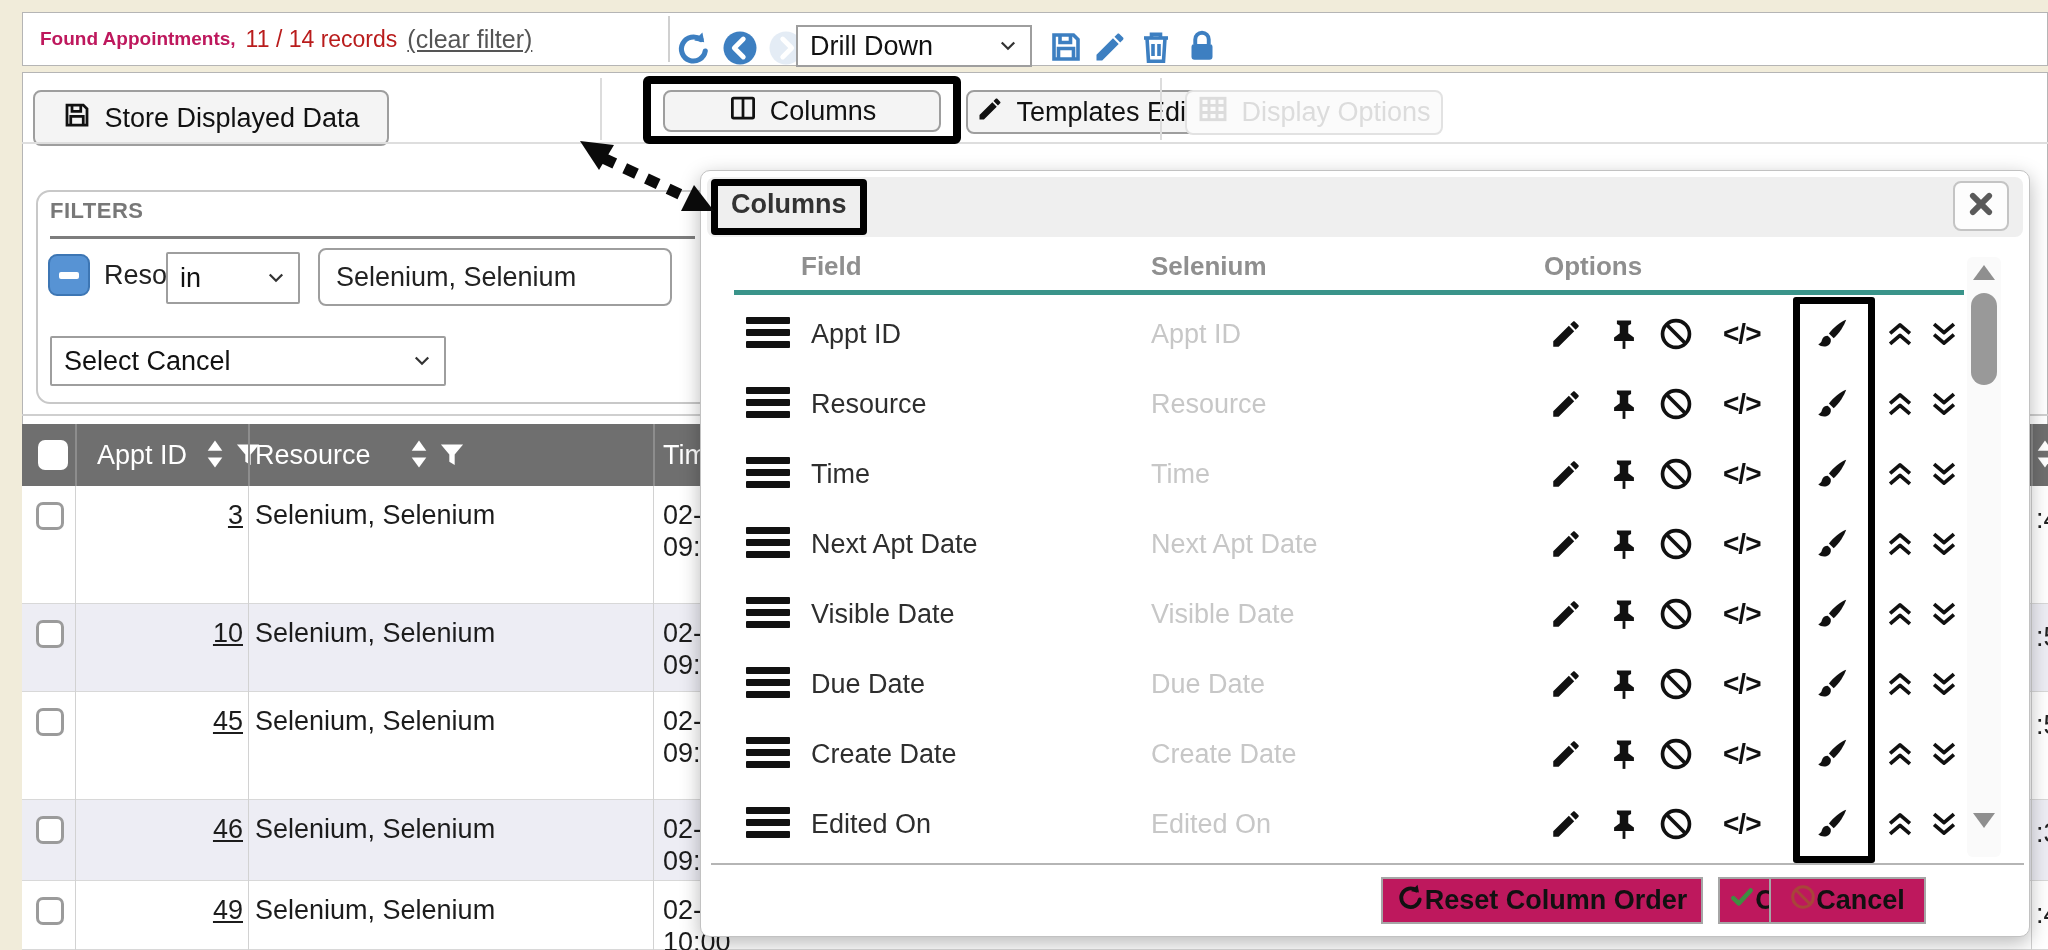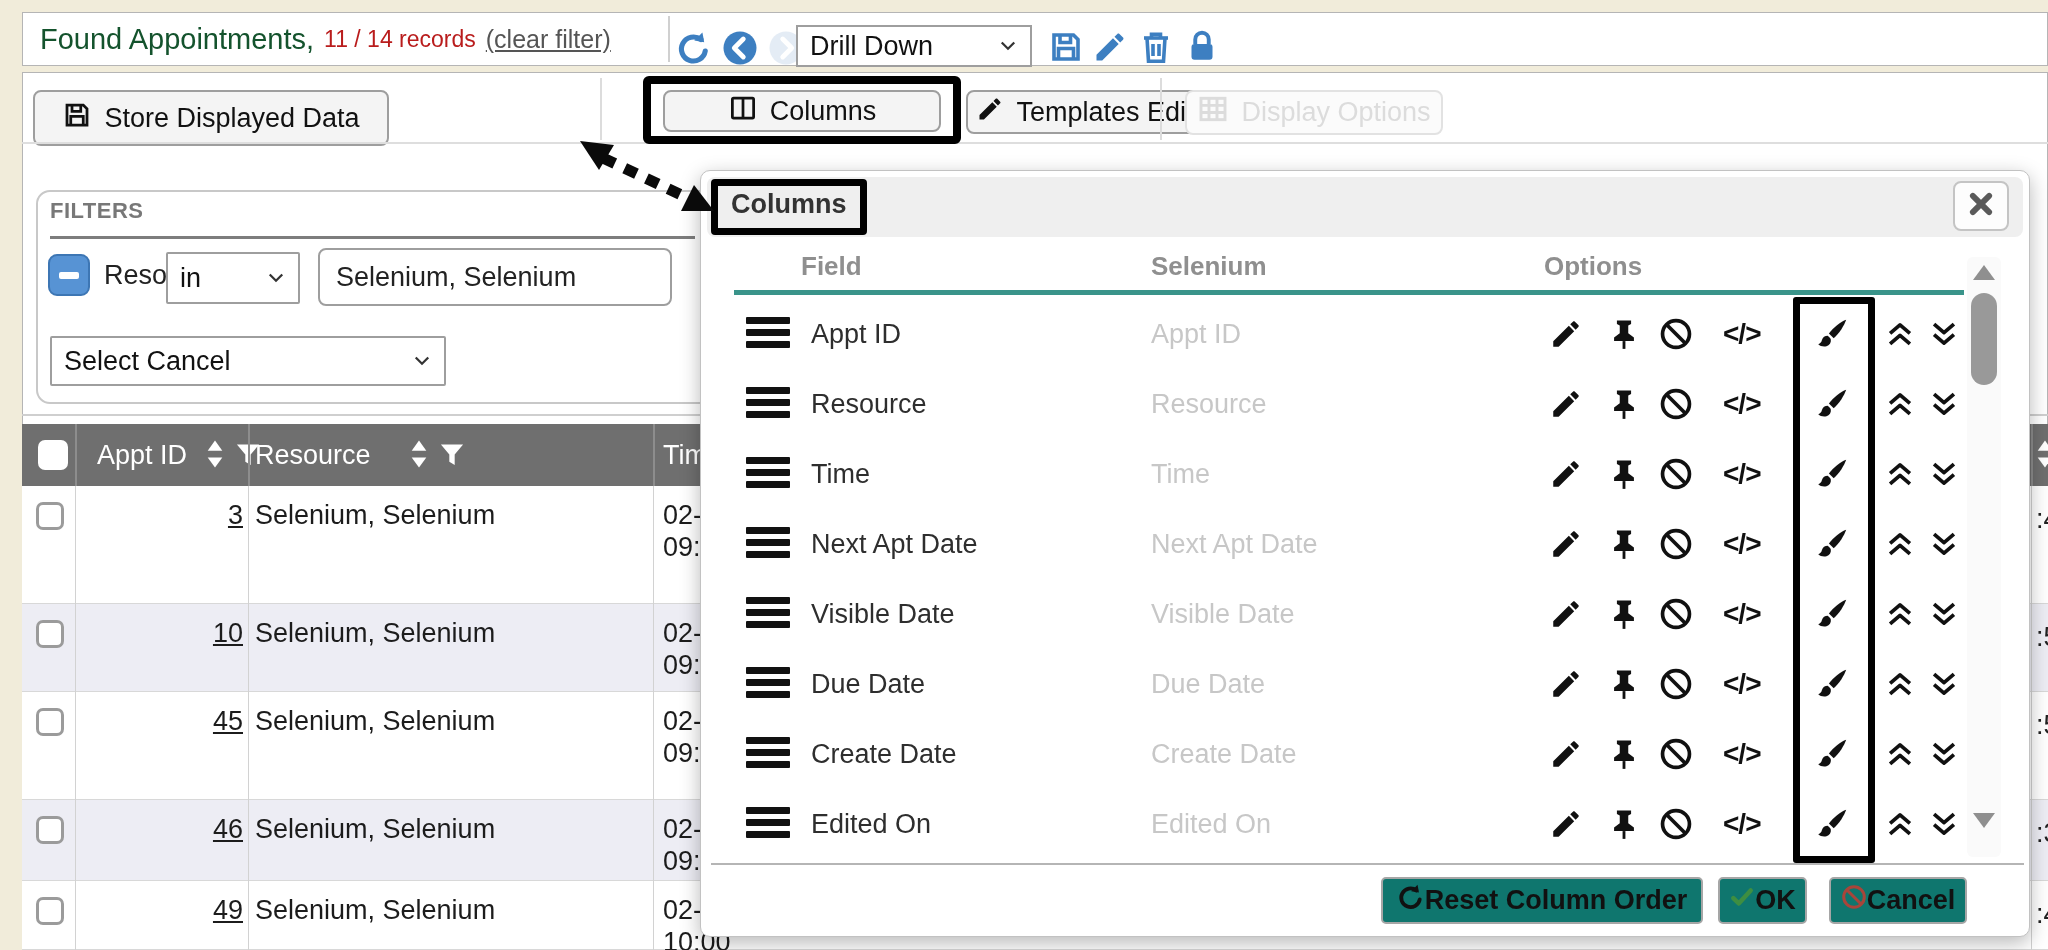--- a/index.html
+++ b/index.html
@@ -7,21 +7,21 @@
   body{font-family:"Liberation Sans",sans-serif;background:#f1ecda;overflow:hidden}
   .stage{position:relative;width:2048px;height:950px;overflow:hidden;background:#f1ecda}
   .abs{position:absolute}
 
   
   .topcard{left:22px;top:12px;width:2026px;height:54px;background:#fff;border:1px solid #b5b5b5}
   .maincard{left:22px;top:72px;width:2026px;height:878px;background:#fff;border:1px solid #b5b5b5}
 
   
   .titlewrap{left:40px;top:12px;height:54px;display:flex;align-items:center;gap:10px;white-space:nowrap}
-  .t-bold{font-size:29px;font-weight:normal;color:#14532d}
+  .t-bold{font-size:19px;font-weight:bold;color:#be185d}
   .t-reg{font-size:23px;color:#b91c1c}
   .t-link{font-size:25px;color:#555;text-decoration:underline;cursor:pointer}
   .vsep-top{left:668px;top:16px;width:2px;height:46px;background:#d0d0d0}
   .icon36{width:36px;height:36px;display:inline-block}
   .blue{color:#3d7fc1}
   .selectbox{background:#fff;border:2px solid #9e9e9e;display:flex;align-items:center;justify-content:space-between;padding:0 12px;font-size:27px;color:#111;cursor:pointer}
   .drill{left:796px;top:25px;width:236px;height:42px}
 
   
   .btn{background:#f4f4f4;border:2px solid #9e9e9e;border-radius:8px;display:flex;align-items:center;justify-content:center;gap:12px;font-size:27px;color:#111;cursor:pointer}
@@ -92,24 +92,24 @@
   .ric.brush{left:1114px}
   .ric.chevu{left:1182px}
   .ric.chevd{left:1226px}
   .brushbox{position:absolute;left:1092px;top:126px;width:82px;height:566px;border:7px solid #000;border-radius:3px;pointer-events:none;z-index:4}
   .dscroll{position:absolute;left:1266px;top:86px;width:34px;height:600px;background:#fafafa;border-radius:6px}
   .dthumb{position:absolute;left:4px;top:36px;width:26px;height:92px;background:#999;border-radius:13px;cursor:grab}
   .tri{position:absolute;left:6px;width:0;height:0;border-left:11px solid transparent;border-right:11px solid transparent;cursor:pointer}
   .tri.up{top:8px;border-bottom:15px solid #8f8f8f}
   .tri.dn{top:556px;border-top:15px solid #8f8f8f}
   .dfootline{position:absolute;left:10px;top:692px;width:1313px;height:2px;background:#b5b5b5}
-  .dlg-btn{position:absolute;top:706px;height:47px;background:#0f766e;border:2px solid #a6a6a6;border-radius:5px;display:flex;align-items:center;justify-content:center;font-size:27px;font-weight:600;color:#111;cursor:pointer}
+  .dlg-btn{position:absolute;top:706px;height:47px;background:#be185d;border:2px solid #a6a6a6;border-radius:0;display:flex;align-items:center;justify-content:center;font-size:27px;font-weight:600;color:#111;cursor:pointer}
   .reset{left:680px;width:322px}
   .ok{left:1017px;width:89px}
-  .cancel{left:1128px;width:138px}
+  .cancel{left:1068px;width:157px}
 
   .arrowsvg{left:0;top:0;width:2048px;height:950px;z-index:40;pointer-events:none}
 </style>
 </head>
 <body>
 
 <div class="stage">
 
   <div class="abs topcard"></div>
   <div class="abs titlewrap">

